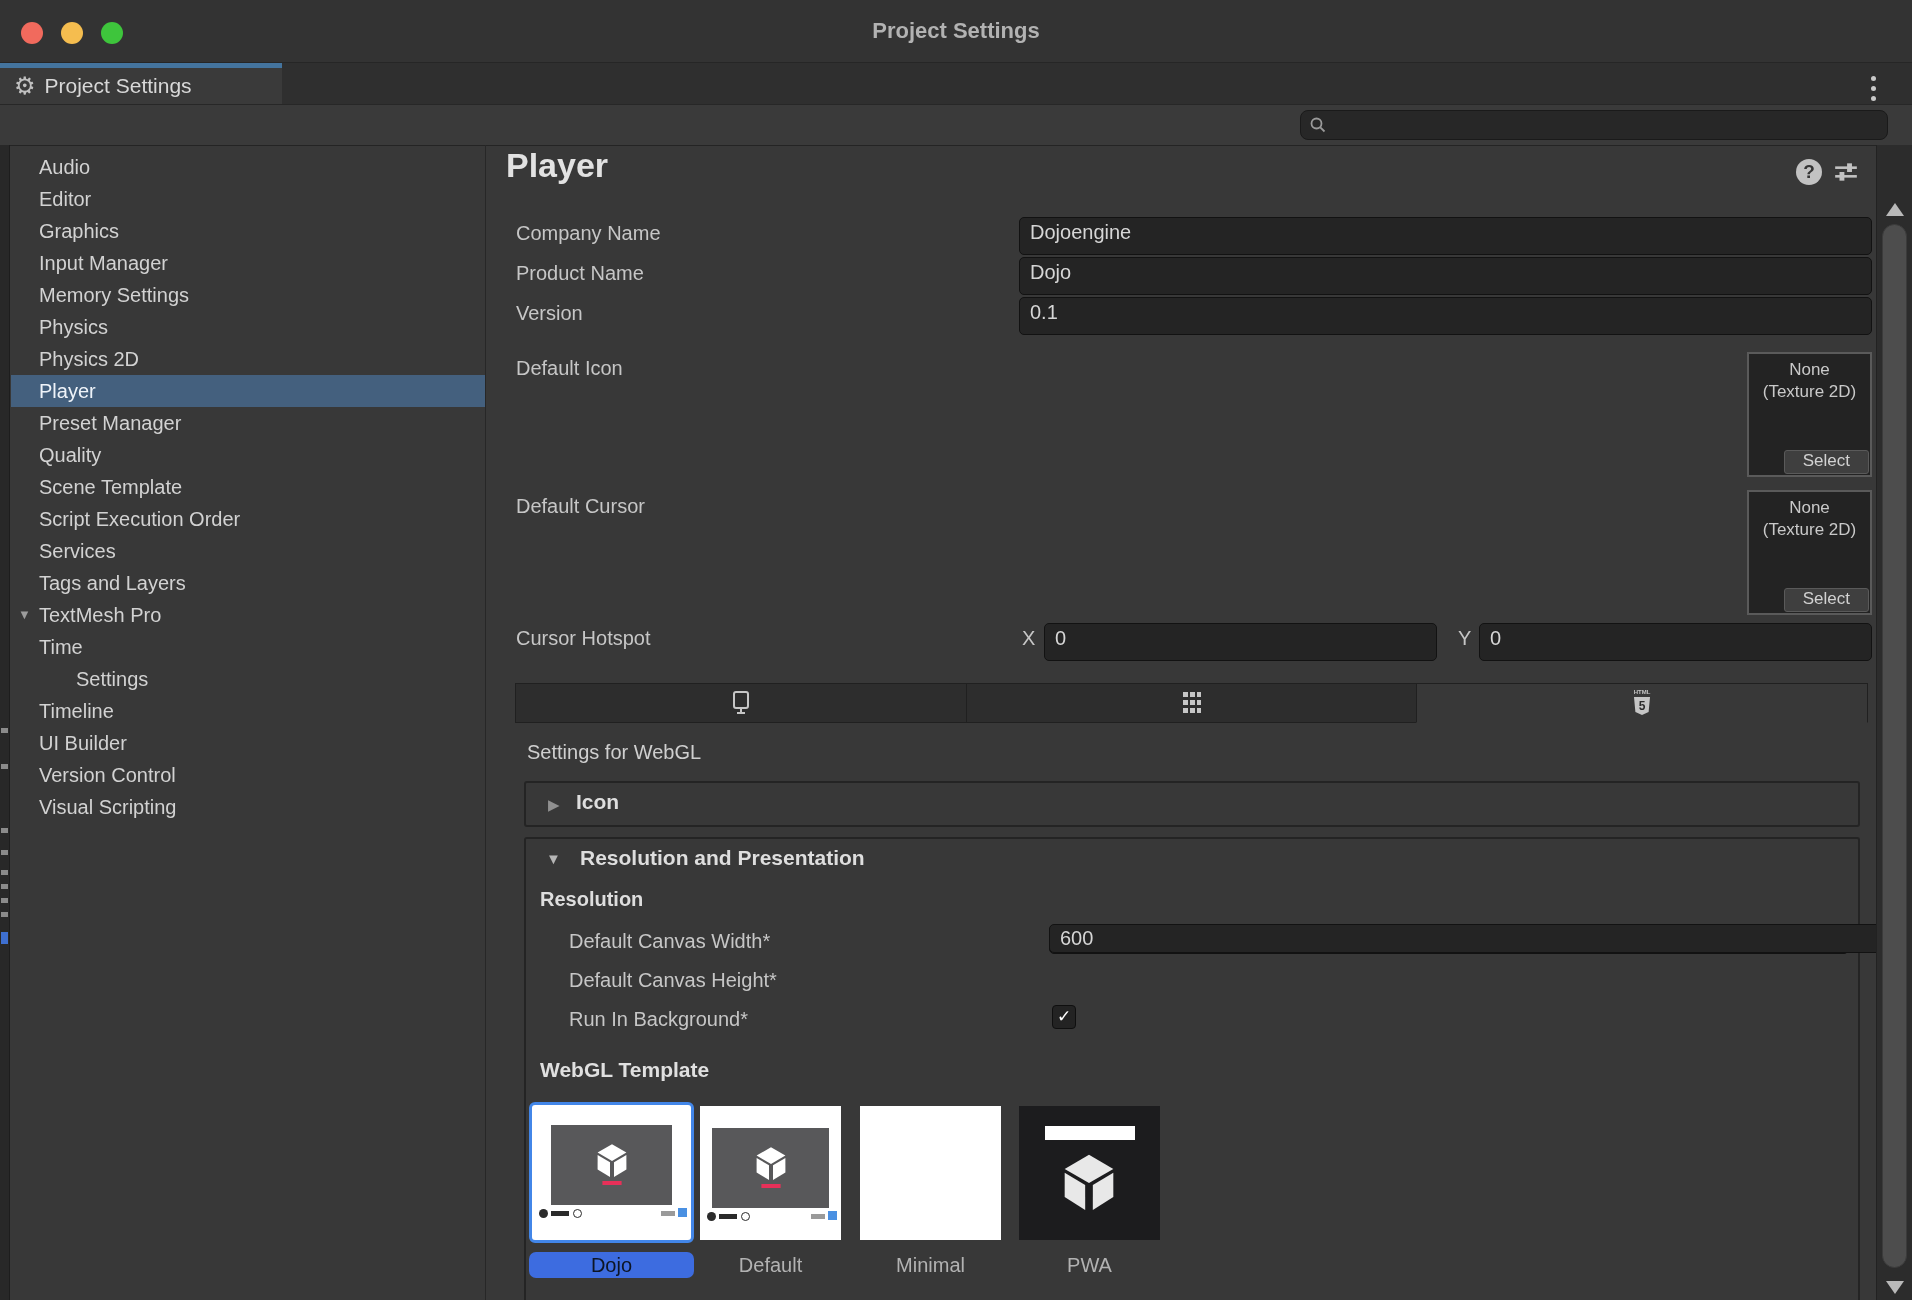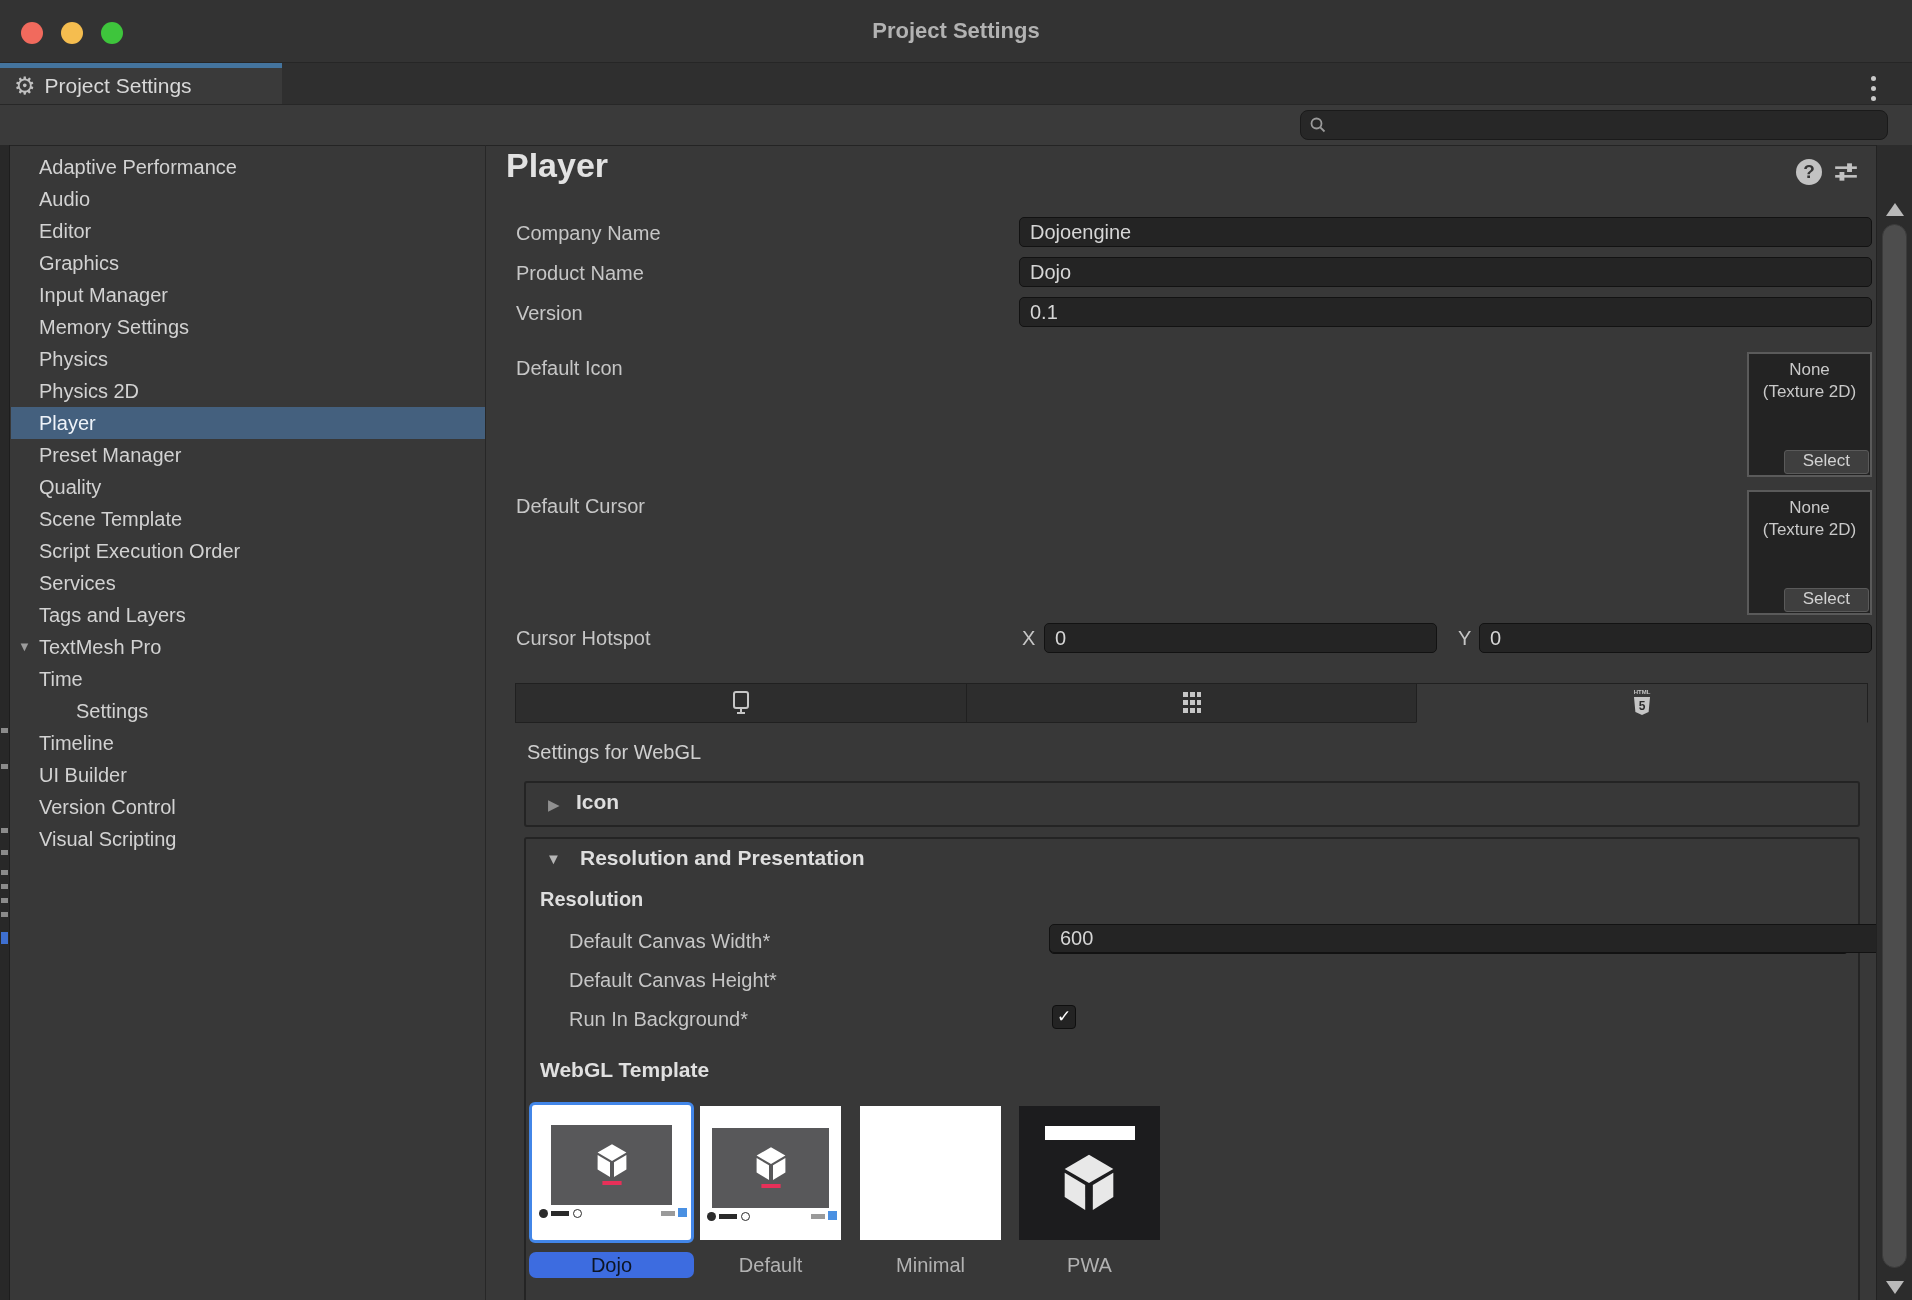--- a/index.html
+++ b/index.html
@@ -51,21 +51,21 @@
 
   
   .page-title{left:506px;top:146px;font-size:34px;font-weight:bold;color:#e2e2e2;}
   .ico-help{left:1796px;top:159px;width:26px;height:26px;border-radius:50%;background:#c2c2c2;
             color:#353535;font-weight:bold;font-size:19px;text-align:center;line-height:26px;}
   .ico-sliders{left:1833px;top:159px;width:26px;height:26px;}
   .main-kebab{left:1878px;top:160px;}
 
   
   .flabel{font-size:20px;color:#c6c6c6;height:30px;line-height:30px;white-space:nowrap;}
-  .tfield{background:#242424;border:1px solid #121212;border-radius:5px;height:30px;line-height:28px;
+  .tfield{background:#242424;border:1px solid #121212;border-radius:5px;height:38px;line-height:28px;
           font-size:20px;color:#d6d6d6;padding:0 10px;box-sizing:border-box;white-space:nowrap;overflow:hidden;}
   .l-company{left:516px;top:218px;} .f-company{left:1019px;top:217px;width:853px;}
   .l-product{left:516px;top:258px;} .f-product{left:1019px;top:257px;width:853px;}
   .l-version{left:516px;top:298px;} .f-version{left:1019px;top:297px;width:853px;}
 
   .l-deficon{left:516px;top:353px;} .l-defcursor{left:516px;top:491px;}
   .objbox{width:125px;height:125px;background:#232323;border:2px solid #5a5a5a;box-sizing:border-box;
           text-align:center;color:#c9c9c9;font-size:17px;line-height:22px;padding-top:5px;}
   .box-icon{left:1747px;top:352px;} .box-cursor{left:1747px;top:490px;}
   .selectbtn{position:absolute;right:1px;bottom:1px;background:#3f3f3f;border:1px solid #5a5a5a;border-radius:3px;
@@ -164,21 +164,20 @@
     <i style="top:705px"></i>
   <i style="top:725px"></i>
     <i style="top:739px"></i>
     <i style="top:753px"></i>
     <i style="top:767px"></i>
   <i class="b" style="top:787px"></i>
 </div>
 <div class="abs sb-divider"></div>
 
 <div class="abs sidebar" id="sidebar-list">
-    <div class="sb-row"><span>Adaptive Performance</span></div>
     <div class="sb-row"><span>Audio</span></div>
     <div class="sb-row"><span>Editor</span></div>
     <div class="sb-row"><span>Graphics</span></div>
     <div class="sb-row"><span>Input Manager</span></div>
     <div class="sb-row"><span>Memory Settings</span></div>
     <div class="sb-row"><span>Physics</span></div>
     <div class="sb-row"><span>Physics 2D</span></div>
     <div class="sb-row sel"><span>Player</span></div>
     <div class="sb-row"><span>Preset Manager</span></div>
     <div class="sb-row"><span>Quality</span></div>

